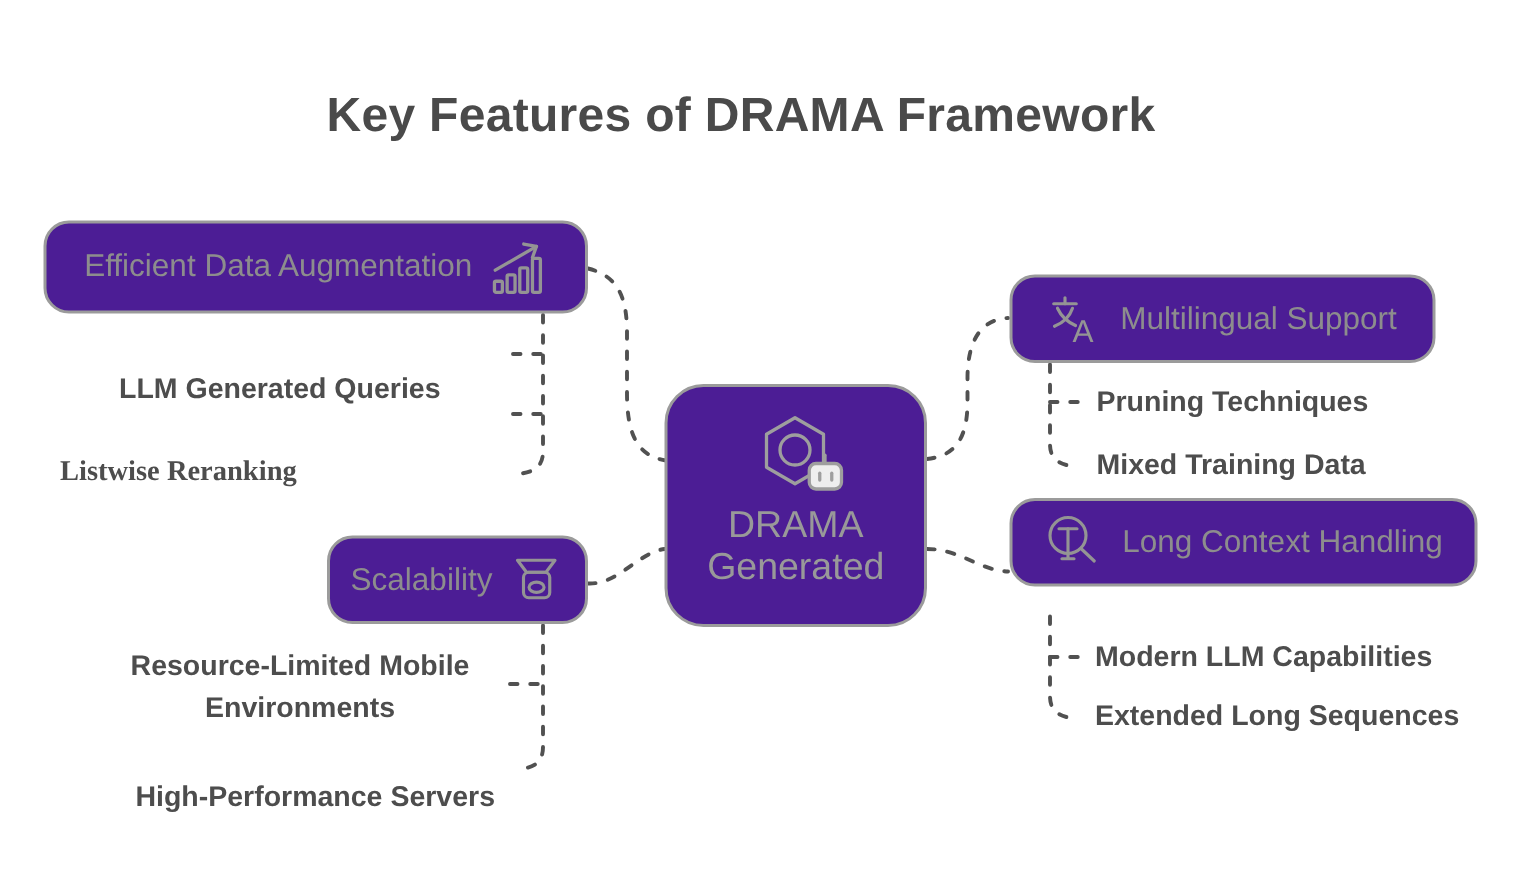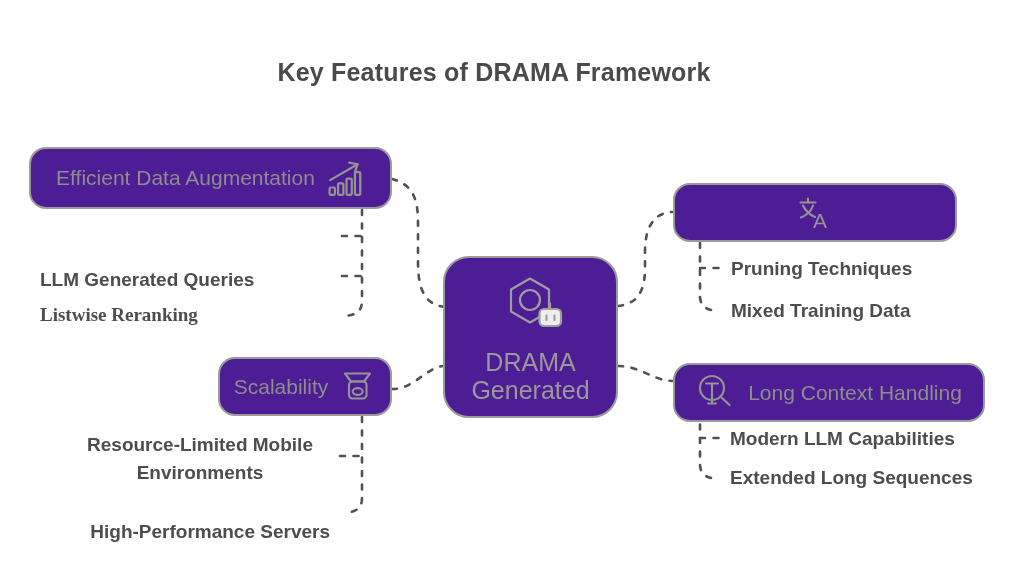--- a/index.html
+++ b/index.html
@@ -2,43 +2,43 @@
 <html><head>
 <meta charset="utf-8">
 <style>
   html,body{margin:0;padding:0;background:#ffffff;}
   #canvas{
     position:relative;width:1024px;height:580px;background:#ffffff;overflow:hidden;
     font-family:"Liberation Sans","DejaVu Sans",sans-serif;
   }
   .title{
     position:absolute;top:58px;left:0;width:988px;text-align:center;
-    font-size:25px;font-weight:700;color:#4a4a4a;letter-spacing:0.2px;
+    font-size:32px;font-weight:700;color:#4a4a4a;letter-spacing:0.2px;
   }
   .node{
     position:absolute;background:#4c1d95;border:2.5px solid #9b9b9b;border-radius:17px;
     display:flex;align-items:center;justify-content:center;gap:12px;box-sizing:border-box;
     color:#8d8d8d;font-size:21px;white-space:nowrap;
   }
   .node-eda{left:29px;top:147px;width:363px;height:62px;}
   .node-sca{left:218px;top:357px;width:174px;height:59px;}
   .node-ml {left:673px;top:183px;width:284px;height:59px;}
-  .node-lch{left:673px;top:363px;width:312px;height:59px;}
+  .node-lch{left:673px;top:332px;width:312px;height:59px;}
   .node-center{
     left:443px;top:256px;width:175px;height:162px;border-radius:26px;
-    flex-direction:column;justify-content:flex-start;gap:12px;
+    flex-direction:column;justify-content:flex-start;gap:0;
     font-size:25px;color:#999999;line-height:28px;text-align:center;
   }
   .node-center .center-icon{margin-top:18px;}
   .node-center .center-label{margin-top:6px;}
   .sub{
     position:absolute;font-size:19px;font-weight:700;color:#4d4d4d;line-height:23px;
   }
   .si-csq {left:40px;top:224px;width:295px;text-align:right;}
-  .si-llm {left:40px;top:268px;width:293px;text-align:left;}
+  .si-llm {left:40px;top:248px;width:293px;text-align:center;}
   .si-lr  {left:40px;top:303px;width:291px;font-family:Liberation Serif, serif;}
   .si-rlme{left:55px;top:431px;width:290px;text-align:center;line-height:28px;}
   .si-hps {left:40px;top:499px;width:290px;text-align:right;margin-top:21px;}
   .si-pt  {left:731px;top:257px;}
   .si-mtd {left:731px;top:299px;}
   .si-mlc {left:730px;top:427px;}
   .si-eis {left:730px;top:466px;}
   #wires{position:absolute;left:0;top:0;pointer-events:none;}
   #wires path{
     fill:none;stroke:#515151;stroke-width:2.6;stroke-linecap:round;
@@ -103,20 +103,21 @@
       <svg width="36" height="36" viewBox="0 0 36 36" fill="none">
         <g stroke="#949494" stroke-width="2.1" stroke-linecap="round">
           <path d="M 11 3.5 V 7.5"></path>
           <path d="M 3.5 7.5 H 18.5"></path>
           <path d="M 16 10.5 C 14 16.5 9 20.5 4 22.5"></path>
           <path d="M 6 10.5 C 8.5 16 13.5 20 18 22"></path>
         </g>
         <text x="16" y="33" font-size="21" fill="#949494" font-family="Liberation Sans, sans-serif">A</text>
       </svg>
     </span>
+    <span>Multilingual Support</span>
   </div>
   <div class="sub si-pt">Pruning Techniques</div>
   <div class="sub si-mtd">Mixed Training Data</div>
 
   <div class="node node-lch">
     <span class="icon">
       <svg width="40" height="40" viewBox="0 0 40 40" stroke="#949494" stroke-width="2.1" fill="none" stroke-linecap="round">
         <circle cx="16" cy="15" r="12"></circle>
         <path d="M 10 10.5 H 22"></path>
         <path d="M 16 10.5 V 30"></path>

